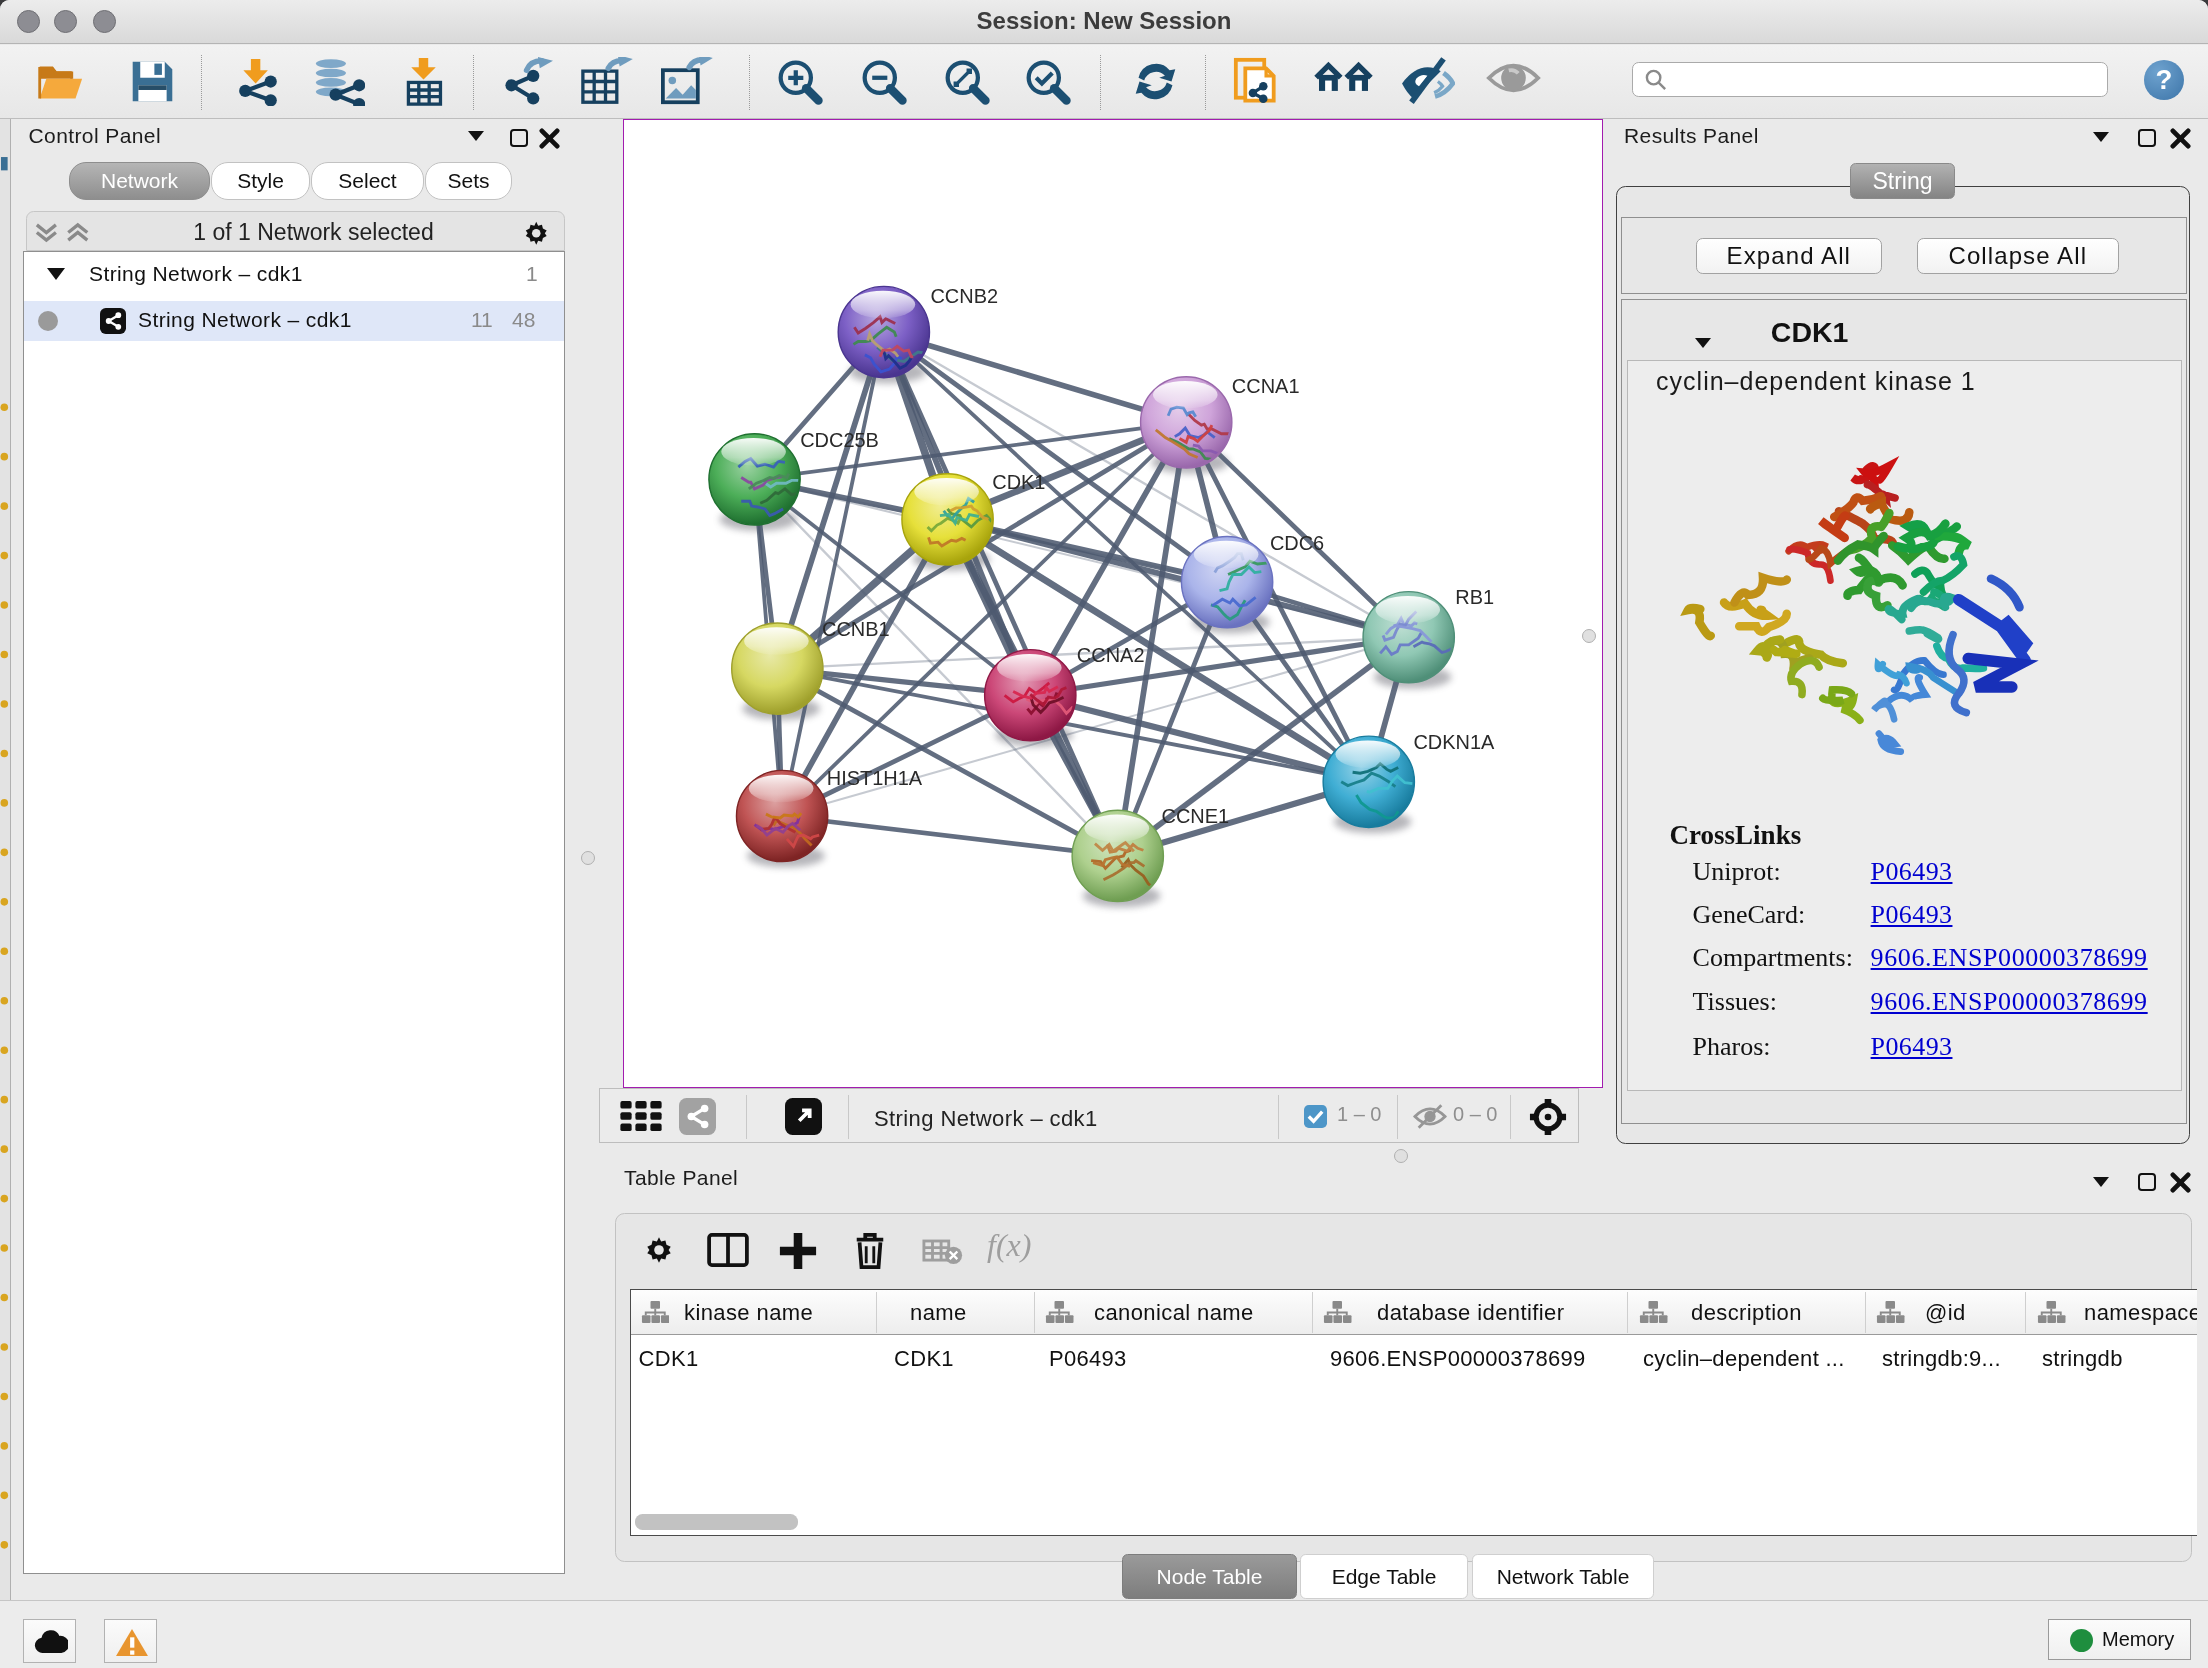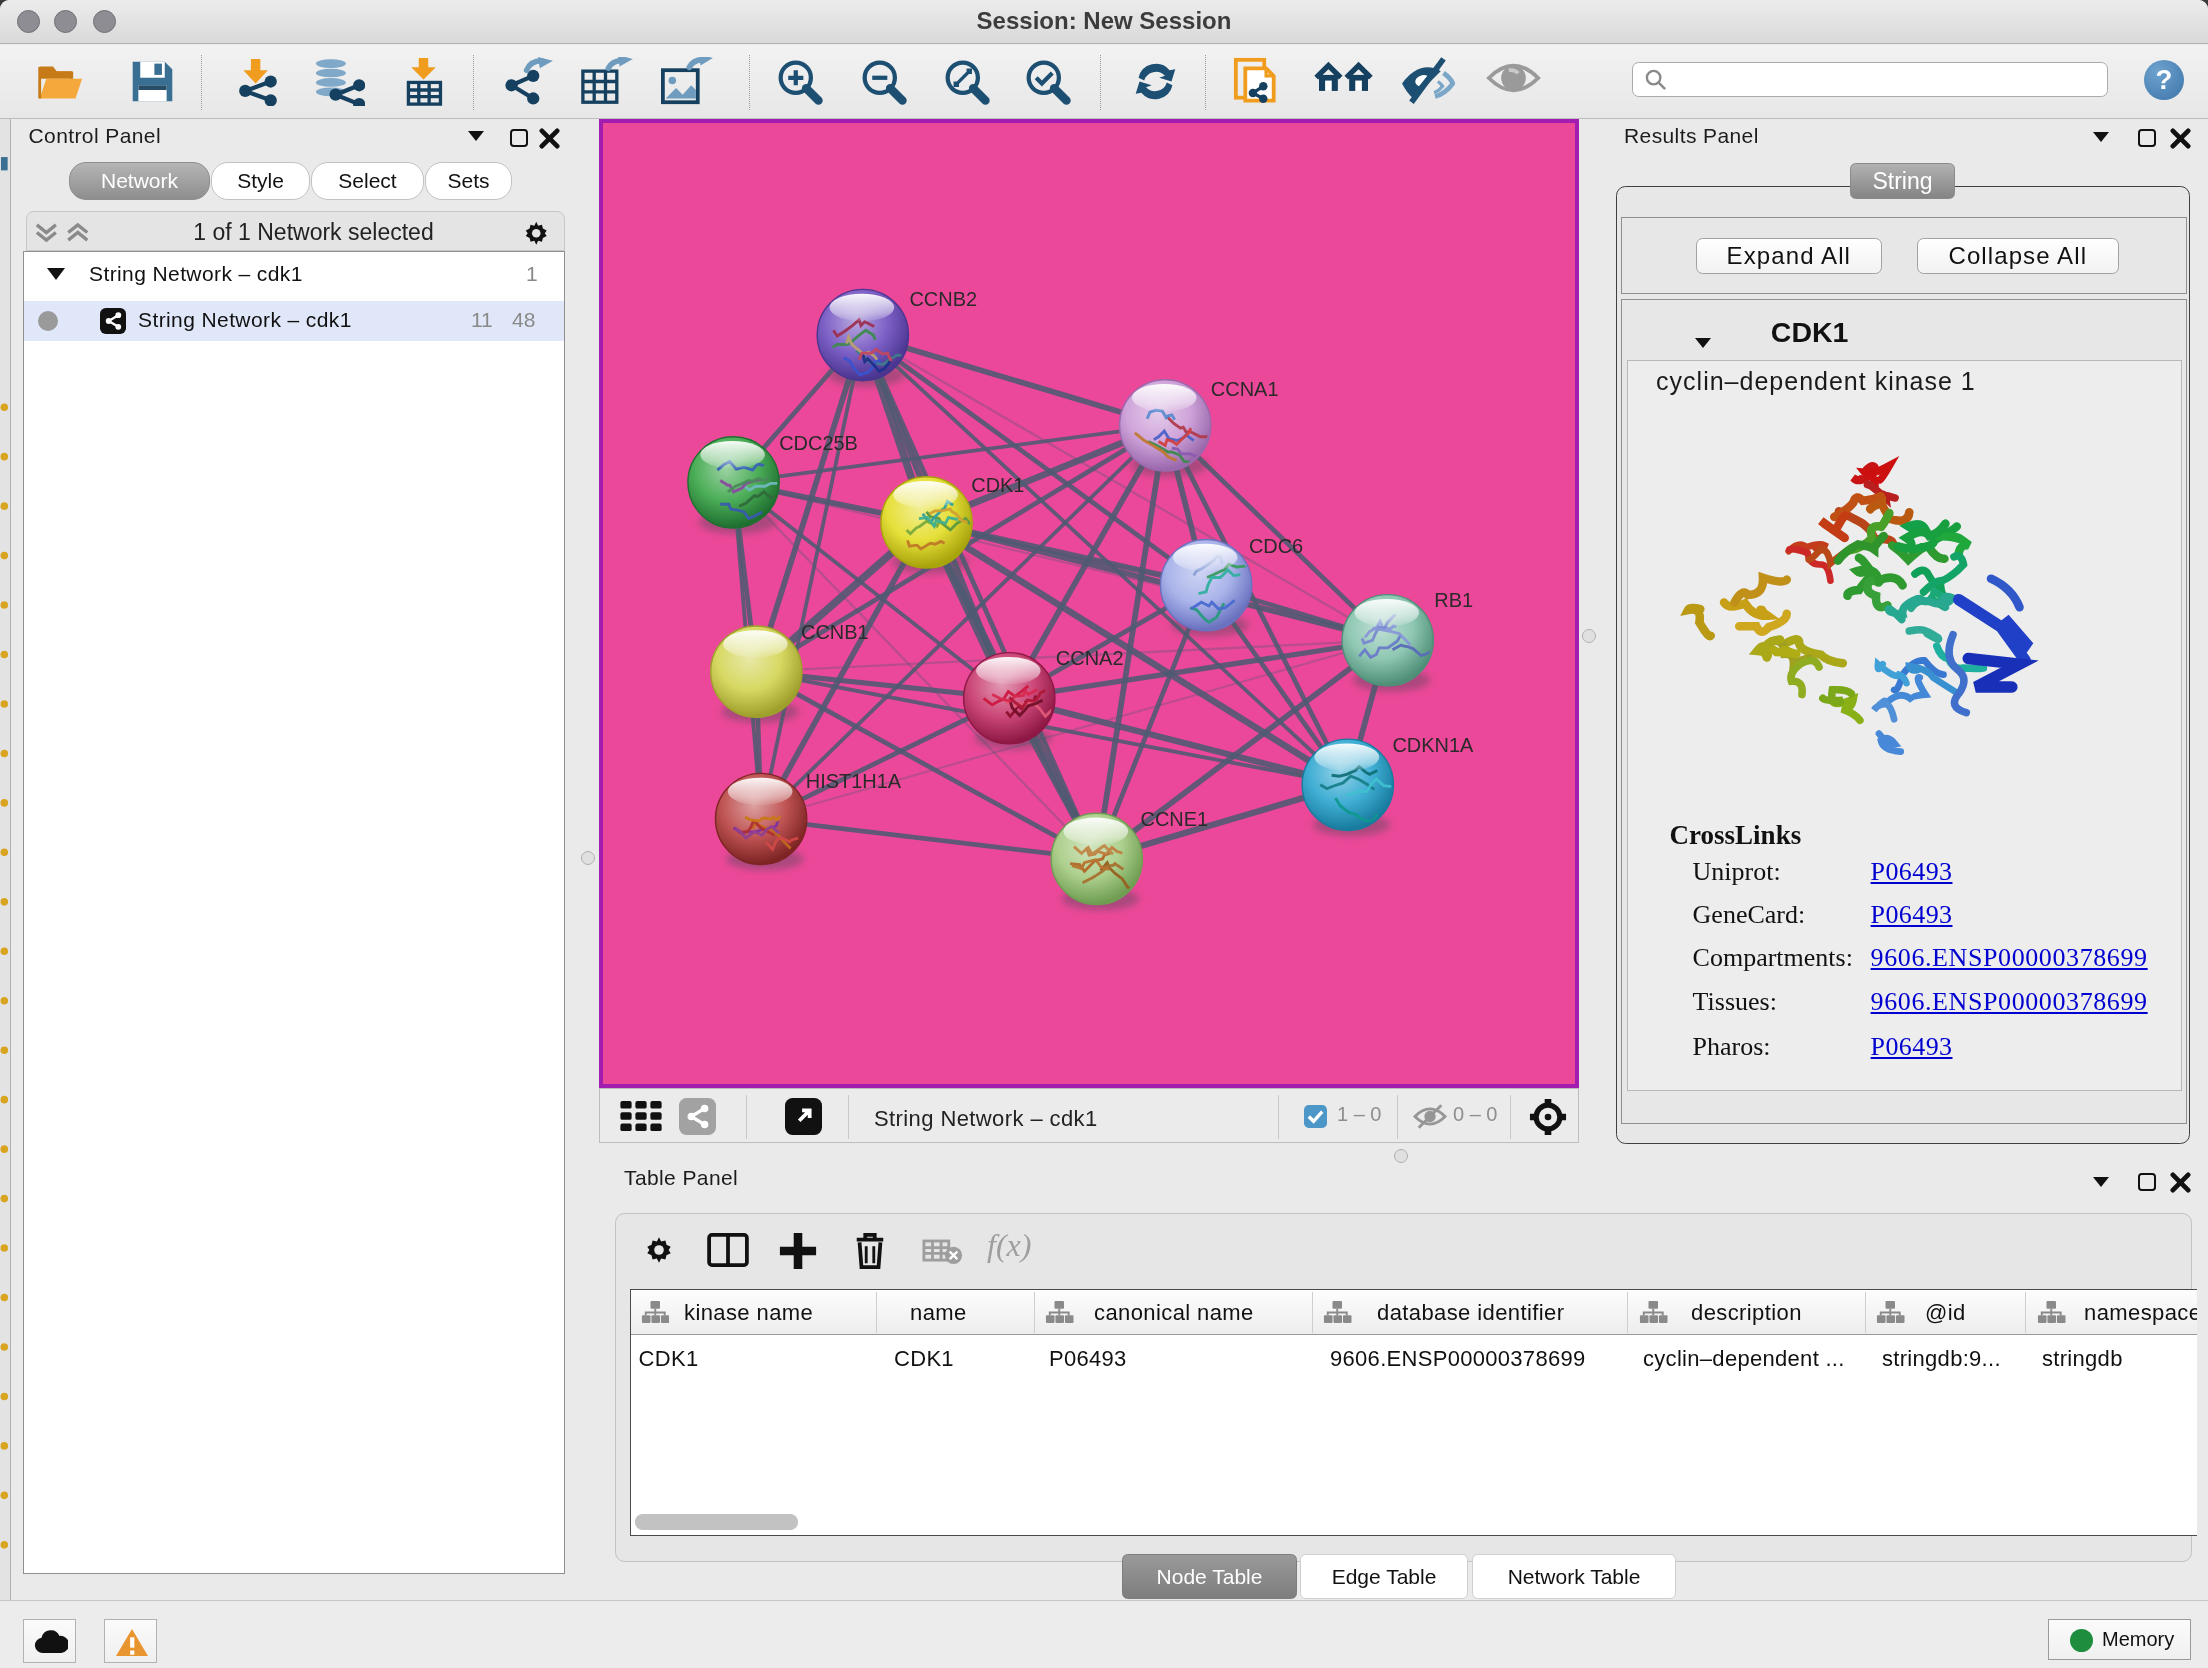--- a/index.html
+++ b/index.html
@@ -20,21 +20,21 @@
 
 #cp-title{position:absolute;left:28.5px;top:124px;font-size:21px;color:#1c1c1c;letter-spacing:0.4px}
 .ptri{width:0;height:0;border-left:8.6px solid transparent;border-right:8.6px solid transparent;border-top:10.5px solid #111}
 .pflo{width:18px;height:18px;border:2.9px solid #111;border-radius:3.8px}
 .tab{position:absolute;top:162px;height:38px;border:1px solid #c2c2c2;border-radius:17px;background:#fff;color:#111;font-size:21px;text-align:center;line-height:36px}
 .tabsel{background:linear-gradient(#b5b5b5,#8e8e8e);color:#fff;border-color:#8e8e8e}
 #cp-bar{position:absolute;left:26px;top:211px;width:539px;height:40px;background:#e4e4e4;border:1px solid #c6c6c6;border-radius:7.6px 7.6px 0 0}
 #cp-list{position:absolute;left:23px;top:251px;width:542px;height:1323px;background:#fff;border:1px solid #8f8f8f}
 #cp-row2{position:absolute;left:0;top:49px;width:540px;height:40px;background:#dfe7f8}
 
-#netview{position:absolute;left:599px;top:119px;width:980px;height:969px;background:#ec4899;border:4px solid #a21caf}
+#netview{position:absolute;left:623px;top:119px;width:980px;height:969px;background:#ffffff;border:1px solid #a21caf}
 #netbar{position:absolute;left:599px;top:1088px;width:980px;height:55px;background:#ebebeb;border:1px solid #bdbdbd}
 .nbsep{position:absolute;top:5.7px;height:44px;width:0;border-left:1px solid #c8c8c8}
 
 #rp-title{position:absolute;left:1624px;top:124px;font-size:21px;color:#1c1c1c;letter-spacing:0.4px}
 #stringtab{position:absolute;z-index:5;left:1850px;top:163px;width:105px;height:36px;background:linear-gradient(#b2b2b2,#848484);border:1px solid #8a8a8a;border-radius:5.7px;color:#fff;font-size:23px;text-align:center;line-height:35px}
 #rp-outer{position:absolute;left:1616px;top:186px;width:574px;height:958px;background:#e7e7e7;border:1px solid #404040;border-radius:9.5px}
 #rp-boxa{position:absolute;left:3.8px;top:30px;width:566px;height:77px;border:1px solid #8f8f8f}
 .rbtn{position:absolute;top:20px;height:36px;background:linear-gradient(#ffffff,#f2f2f2);border:1px solid #a2a2a2;border-radius:6.7px;font-size:24px;letter-spacing:1.1px;text-align:center;line-height:34px;color:#111}
 #rp-boxb{position:absolute;left:3.8px;top:112px;width:566px;height:825px;border:1px solid #8f8f8f}
 #rp-inner{position:absolute;left:4.8px;top:60px;width:555px;height:731px;background:#ededed;border:1px solid #b8b8b8}
@@ -823,21 +823,21 @@
       <div class="tdlab" style="left:263px">CDK1</div>
       <div class="tdlab" style="left:418px">P06493</div>
       <div class="tdlab" style="left:699px">9606.ENSP00000378699</div>
       <div class="tdlab" style="left:1012px">cyclin–dependent ...</div>
       <div class="tdlab" style="left:1251px">stringdb:9...</div>
       <div class="tdlab" style="left:1411px">stringdb</div>
       <div id="hscroll"></div>
     </div>
     <div class="btab btabsel" style="left:1122px;width:175px">Node Table</div>
     <div class="btab" style="left:1300px;width:168px">Edge Table</div>
-    <div class="btab" style="left:1472px;width:204px">Network Table</div>
+    <div class="btab" style="left:1472px;width:182px">Network Table</div>
   </div>
   <div id="statusbar">
     <div class="sbtn" style="left:23px">
       <svg class="abs" style="left:9.5px;top:9.5px" width="34" height="25" viewBox="0 0 36 26">
         <path d="M10 24 a8 8 0 0 1 -2 -16 a10 10 0 0 1 19 -2 a7 7 0 0 1 2 18 z" fill="#111"></path>
       </svg>
     </div>
     <div class="sbtn" style="left:104px">
       <svg class="abs" style="left:9.5px;top:6.7px" width="34" height="31" viewBox="0 0 36 33">
         <path d="M18 2 L35 31 H1 z" fill="#e8952f"></path>

